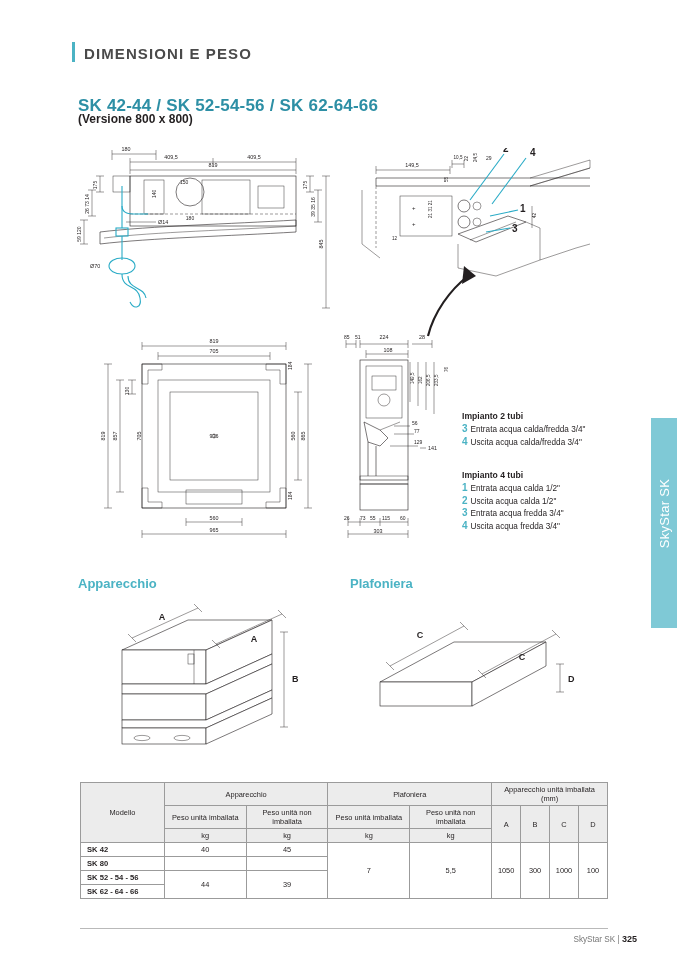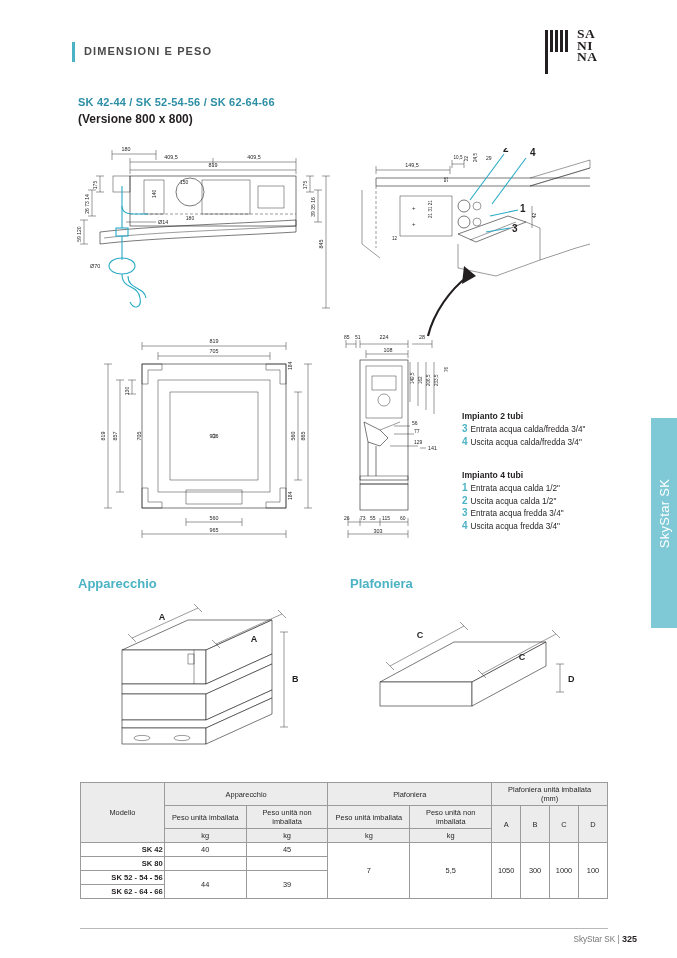--- a/index.html
+++ b/index.html
@@ -15,21 +15,21 @@
   
   .page-header {
     position:absolute; left:0; top:0; width:677px; height:80px;
   }
   .hdr-bar {
     position:absolute; left:72px; top:42px; width:3px; height:20px;
     background:#4bb3c4;
   }
   .hdr-title {
     position:absolute; left:84px; top:45px;
-    font-size:11px; font-weight:bold; letter-spacing:1.1px;
+    font-size:15px; font-weight:bold; letter-spacing:1.1px;
     color:#4a4a4a;
   }
   
   .logo { position:absolute; right:40px; top:28px; width:92px; height:44px; }
   .logo-bars { position:absolute; left:0; top:2px; width:26px; height:22px; }
   .logo-bars i {
     display:block; float:left; width:3px; height:22px; background:#231f20;
     margin-right:2px;
   }
   .logo-text {
@@ -45,21 +45,21 @@
   }
   .side-tab span {
     position:absolute; left:-80px; top:88px; width:186px;
     text-align:center;
     transform: rotate(-90deg);
     color:#ffffff; font-size:13px; letter-spacing:0.3px;
   }
   
   .sec-title {
     position:absolute; left:78px; top:96px;
-    font-size:11px; font-weight:bold; color:#2d8fa5;
+    font-size:17px; font-weight:bold; color:#2d8fa5;
     letter-spacing:0.2px;
   }
   .sec-sub {
     position:absolute; left:78px; top:112px;
     font-size:12px; font-weight:bold; color:#231f20;
   }
   .blk-title {
     position:absolute; font-size:13px; font-weight:bold; color:#4bb3c4;
   }
   #t-app { left:78px; top:576px; }
@@ -82,52 +82,37 @@
   .legend .num { color:#4bb3c4; font-weight:bold; font-size:10px; margin-right:3px; }
 
   
   .tbl { position:absolute; left:80px; top:782px; width:528px; border-collapse:collapse; }
   .tbl td, .tbl th {
     border:0.7px solid #9b9b9b;
     font-size:7.4px; text-align:center; color:#231f20;
     padding:2px 1px; font-weight:normal;
   }
   .tbl .hd { background:#ececec; }
-  .tbl .mdl { text-align:right; padding-left:6px; font-weight:bold; font-size:7.6px;margin-top:8px; }
+  .tbl .mdl { text-align:left; padding-left:6px; font-weight:bold; font-size:7.6px;margin-top:8px; }
   
   .foot-line {
     position:absolute; left:80px; top:928px; width:528px; height:0.7px; background:#b9b9b9;
   }
   .foot {
     position:absolute; right:40px; top:934px;
     font-size:8.2px; color:#777;
   }
   .foot b { color:#231f20; font-size:9px; }
 </style>
 </head>
 <body>
 
 <div class="page-header">
   <div class="hdr-bar"></div>
   <div class="hdr-title">DIMENSIONI E PESO</div>
-  <div class="logo">
-    <div class="logo-bars">
-      <i></i>
-        <i></i>
-        <i></i>
-        <i></i>
-        <i></i>
-        <i></i>
-    </div>
-    <div class="logo-text">
-      <div>SA</div>
-      <div>NI</div>
-      <div>NA</div>
-    </div>
-  </div>
 </div>
 
 <div class="side-tab">
   <span>SkyStar SK</span>
 </div>
 
 <div class="sec-title">SK 42-44 / SK 52-54-56 / SK 62-64-66</div>
 <div class="sec-sub">(Versione 800 x 800)</div>
 
 <div class="dw" style="left:70px; top:140px; width:270px; height:180px;">
@@ -521,21 +506,21 @@
 </svg>
 </div>
 
 <table class="tbl">
   <tbody>
       <tr>
     <td class="hd" rowspan="3" style="width:84px;">Modello</td>
     <td class="hd" colspan="2" style="width:164px;">Apparecchio</td>
     <td class="hd" colspan="2" style="width:164px;">Plafoniera</td>
     <td class="hd" colspan="4" style="width:116px;">
-      <div>Plafoniera unità imballata</div>
+      <div>Apparecchio unità imballata</div>
       <div>(mm)</div>
     </td>
   </tr>
   <tr>
     <td class="hd" style="width:82px;"><span>Peso unità
 imballata</span></td>
     <td class="hd" style="width:82px;"><span>Peso unità
 non imballata</span></td>
     <td class="hd" style="width:82px;"><span>Peso unità
 imballata</span></td>

